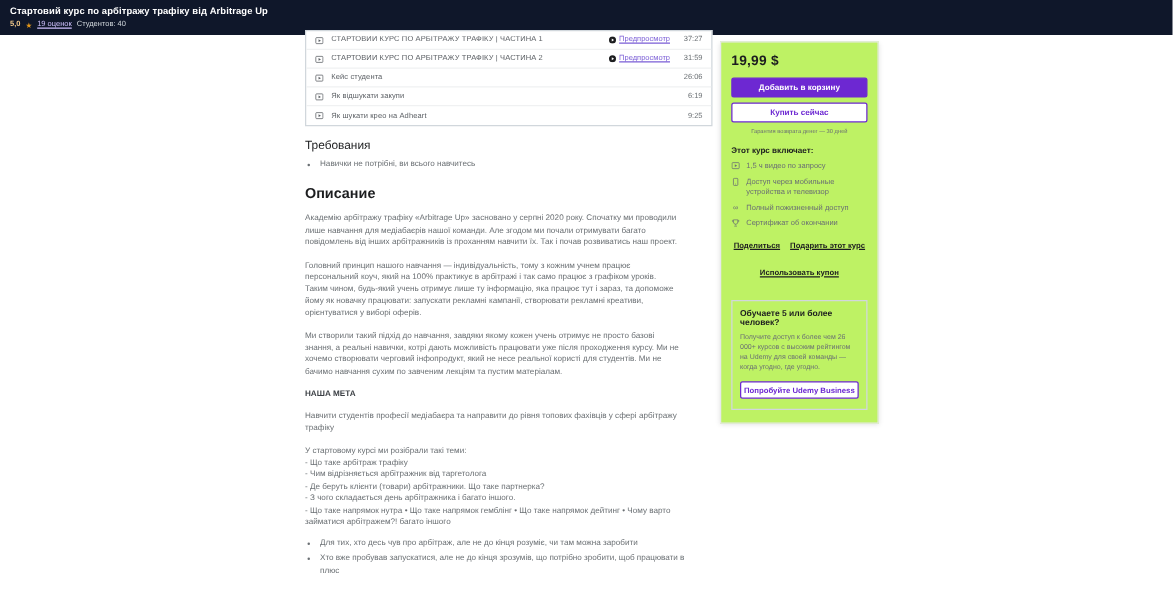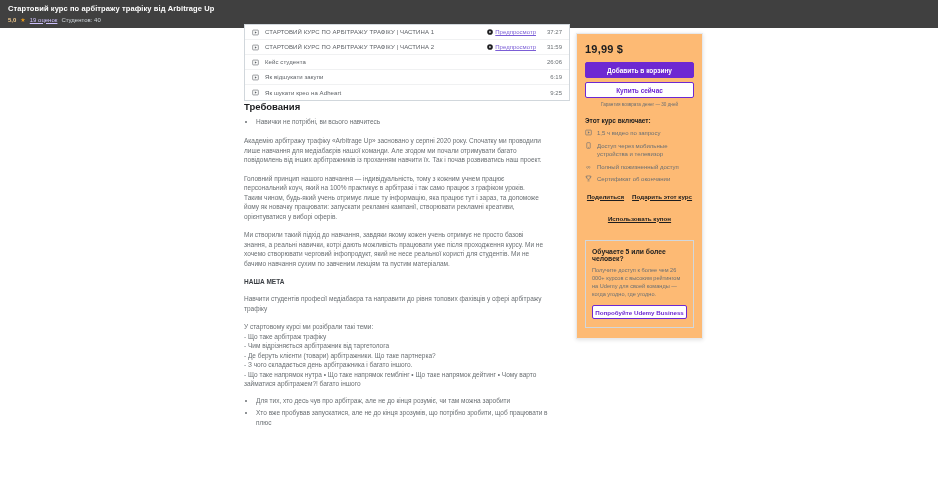--- a/index.html
+++ b/index.html
@@ -1,21 +1,21 @@
 <!DOCTYPE html>
 <html><head>
 <meta charset="utf-8">
 <style>
   * { margin:0; padding:0; box-sizing:border-box; }
   html,body { width:938px; height:480px; overflow:hidden; background:#fff;
               font-family:"Liberation Sans", sans-serif; color:#1c1d1f; }
 
   
   .topbar { position:absolute; left:0; top:0; width:938px; height:28px;
-            background:#404040; color:#fff; padding:4px 0 0 8px; }
+            background:#0f172a; color:#fff; padding:4px 0 0 8px; }
   .topbar h1 { font-size:7.5px; font-weight:bold; letter-spacing:.1px; }
   .topbar .meta { margin-top:3px; font-size:6px; display:flex; align-items:center; gap:4px; }
   .rating-num { color:#f3ca8c; font-weight:bold; }
   .star { color:#e59819; font-size:6px; }
   .ratings-link { color:#cec0fc; text-decoration:underline; cursor:pointer; }
   .students { color:#d1d7dc; }
 
   
   .main { position:absolute; left:244px; top:24px; width:326px; }
 
@@ -24,36 +24,36 @@
             border-bottom:1px solid #f0f1f2; font-size:6px; color:#5c6065; }
   .cc-row:last-child { border-bottom:none; }
   .cc-ico { width:7px; height:7px; margin-right:6px; color:#5c6065; flex:none; }
   .cc-ico svg { width:7px; height:7px; display:block; }
   .cc-title { flex:1; letter-spacing:.1px; white-space:nowrap; overflow:hidden; }
   .cc-preview { display:flex; align-items:center; gap:2px; margin-right:8px; }
   .cc-preview svg { width:6px; height:6px; }
   .cc-preview span { color:#7b5ed6; text-decoration:underline; font-size:6px; cursor:pointer; }
   .cc-dur { width:18px; text-align:right; color:#6a6f73; }
 
-  .sec-h-sm { font-size:9.5px; font-weight:bold; }
+  .sec-h-sm { font-size:9.5px; font-weight:normal; margin-top:10px; }
   .sec-h-lg { font-size:11.5px; font-weight:bold; margin-top:12px; }
   .req-list { margin:5px 0 0 12px; }
   .req-list li { font-size:6.5px; color:#6a6f73; line-height:10px; }
 
   .desc { width:300px; }
   .desc p { font-size:6.5px; color:#6a6f73; line-height:9.5px; margin-top:9px; }
   .goal-h { font-size:6.5px; font-weight:bold; color:#3b3f44; margin-top:10px; }
   .topics { margin-top:9px; }
   .topics div { font-size:6.5px; color:#6a6f73; line-height:9.5px; }
 
   .aud-list { margin:7px 0 0 12px; width:300px; }
   .aud-list li { font-size:6.5px; color:#6a6f73; line-height:9.5px; margin-bottom:3px; }
 
   
-  .side { position:absolute; left:576px; top:33px; width:127px; background:#fdba74;
+  .side { position:absolute; left:576px; top:33px; width:127px; background:#bef264;
           border:1px solid #e8e9eb; box-shadow:0 1px 4px rgba(0,0,0,.12); padding:9px 8px 10px; }
   .price { font-size:11px; font-weight:bold; letter-spacing:.2px; }
   .btn { display:block; width:100%; text-align:center; font-size:6.5px; font-weight:bold;
          border-radius:2px; cursor:pointer; line-height:15px; height:16px;
          font-family:"Liberation Sans", sans-serif; }
   .btn-primary { margin-top:7px; background:#6d28d2; color:#fff; border:1px solid #6d28d2; }
   .btn-outline { margin-top:4px; background:#fff; color:#6d28d2; border:1px solid #6d28d2; }
   .guarantee { margin-top:4px; text-align:center; font-size:4.6px; color:#6a6f73; }
   .inc-h { margin-top:10px; font-size:6.5px; font-weight:bold; }
   .inc-list { margin-top:5px; }
@@ -154,20 +154,21 @@
       <span class="cc-title">Як шукати крео на Adheart</span>
       <span class="cc-dur">9:25</span>
     </div>
   </div>
 
   <h2 class="sec-h-sm">Требования</h2>
   <ul class="req-list">
     <li>Навички не потрібні, ви всього навчитесь</li>
   </ul>
 
+  <h2 class="sec-h-lg">Описание</h2>
   <div class="desc">
     <p>Академію арбітражу трафіку «Arbitrage Up» засновано у серпні 2020 року. Спочатку ми проводили лише навчання для медіабаєрів нашої команди. Але згодом ми почали отримувати багато повідомлень від інших арбітражників із проханням навчити їх. Так і почав розвиватись наш проект.</p>
     <p>Головний принцип нашого навчання — індивідуальність, тому з кожним учнем працює персональний коуч, який на 100% практикує в арбітражі і так само працює з графіком уроків. Таким чином, будь-який учень отримує лише ту інформацію, яка працює тут і зараз, та допоможе йому як новачку працювати: запускати рекламні кампанії, створювати рекламні креативи, орієнтуватися у виборі оферів.</p>
     <p>Ми створили такий підхід до навчання, завдяки якому кожен учень отримує не просто базові знання, а реальні навички, котрі дають можливість працювати уже після проходження курсу. Ми не хочемо створювати черговий інфопродукт, який не несе реальної користі для студентів. Ми не бачимо навчання сухим по завченим лекціям та пустим матеріалам.</p>
     <div class="goal-h">НАША МЕТА</div>
     <p>Навчити студентів професії медіабаєра та направити до рівня топових фахівців у сфері арбітражу трафіку</p>
     <div class="topics">
       <div>У стартовому курсі ми розібрали такі теми:</div>
       <div>- Що таке арбітраж трафіку</div>
       <div>- Чим відрізняється арбітражник від таргетолога</div>

